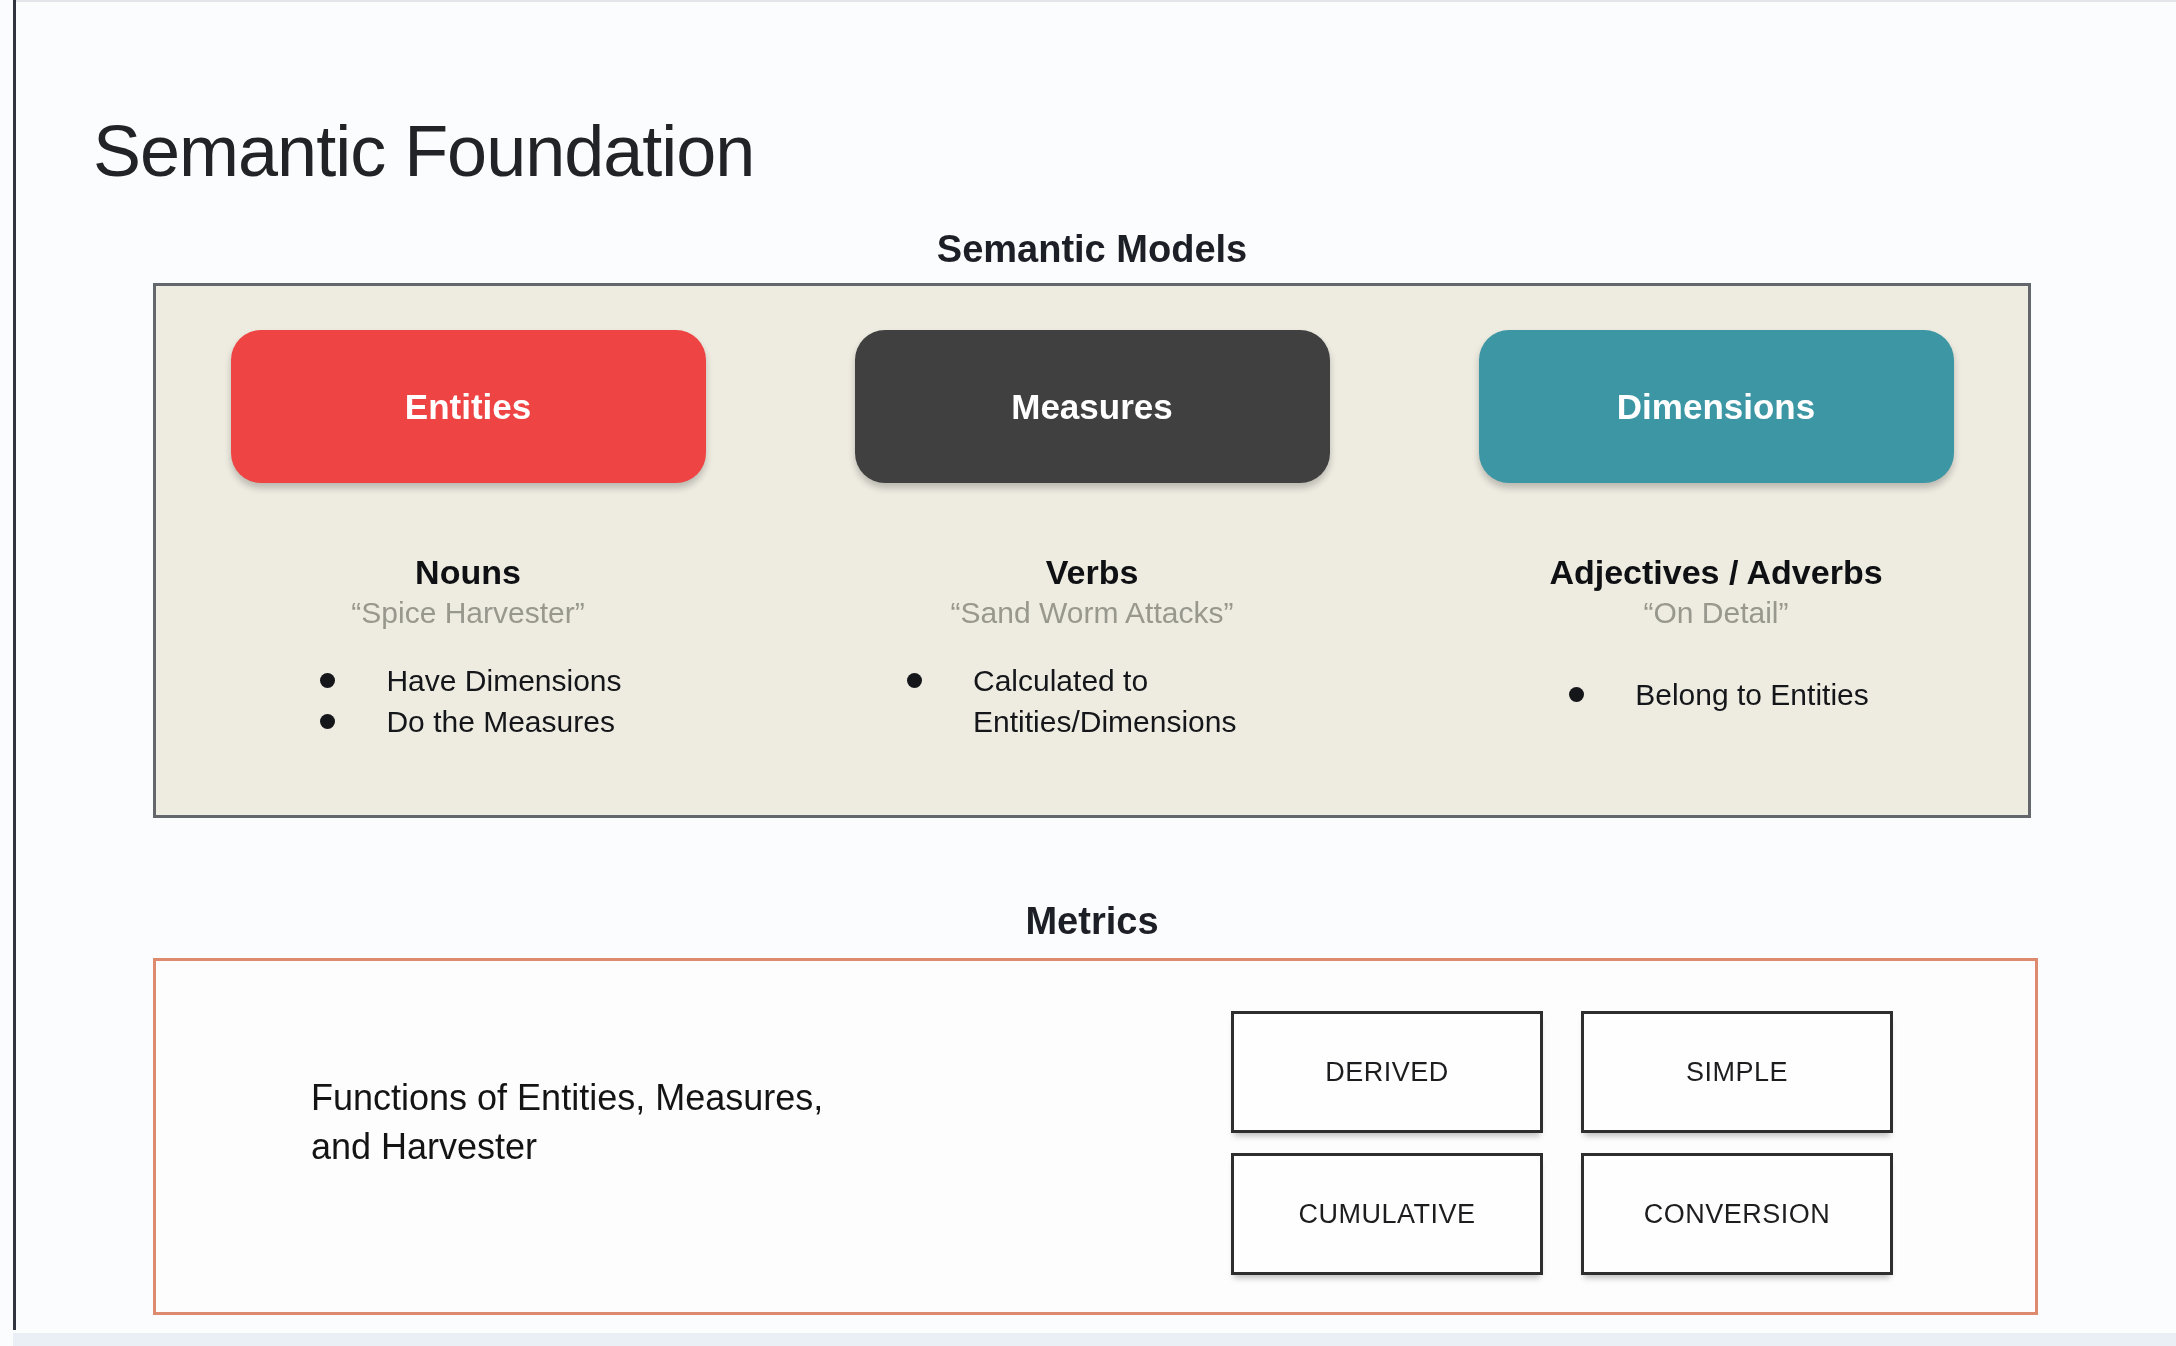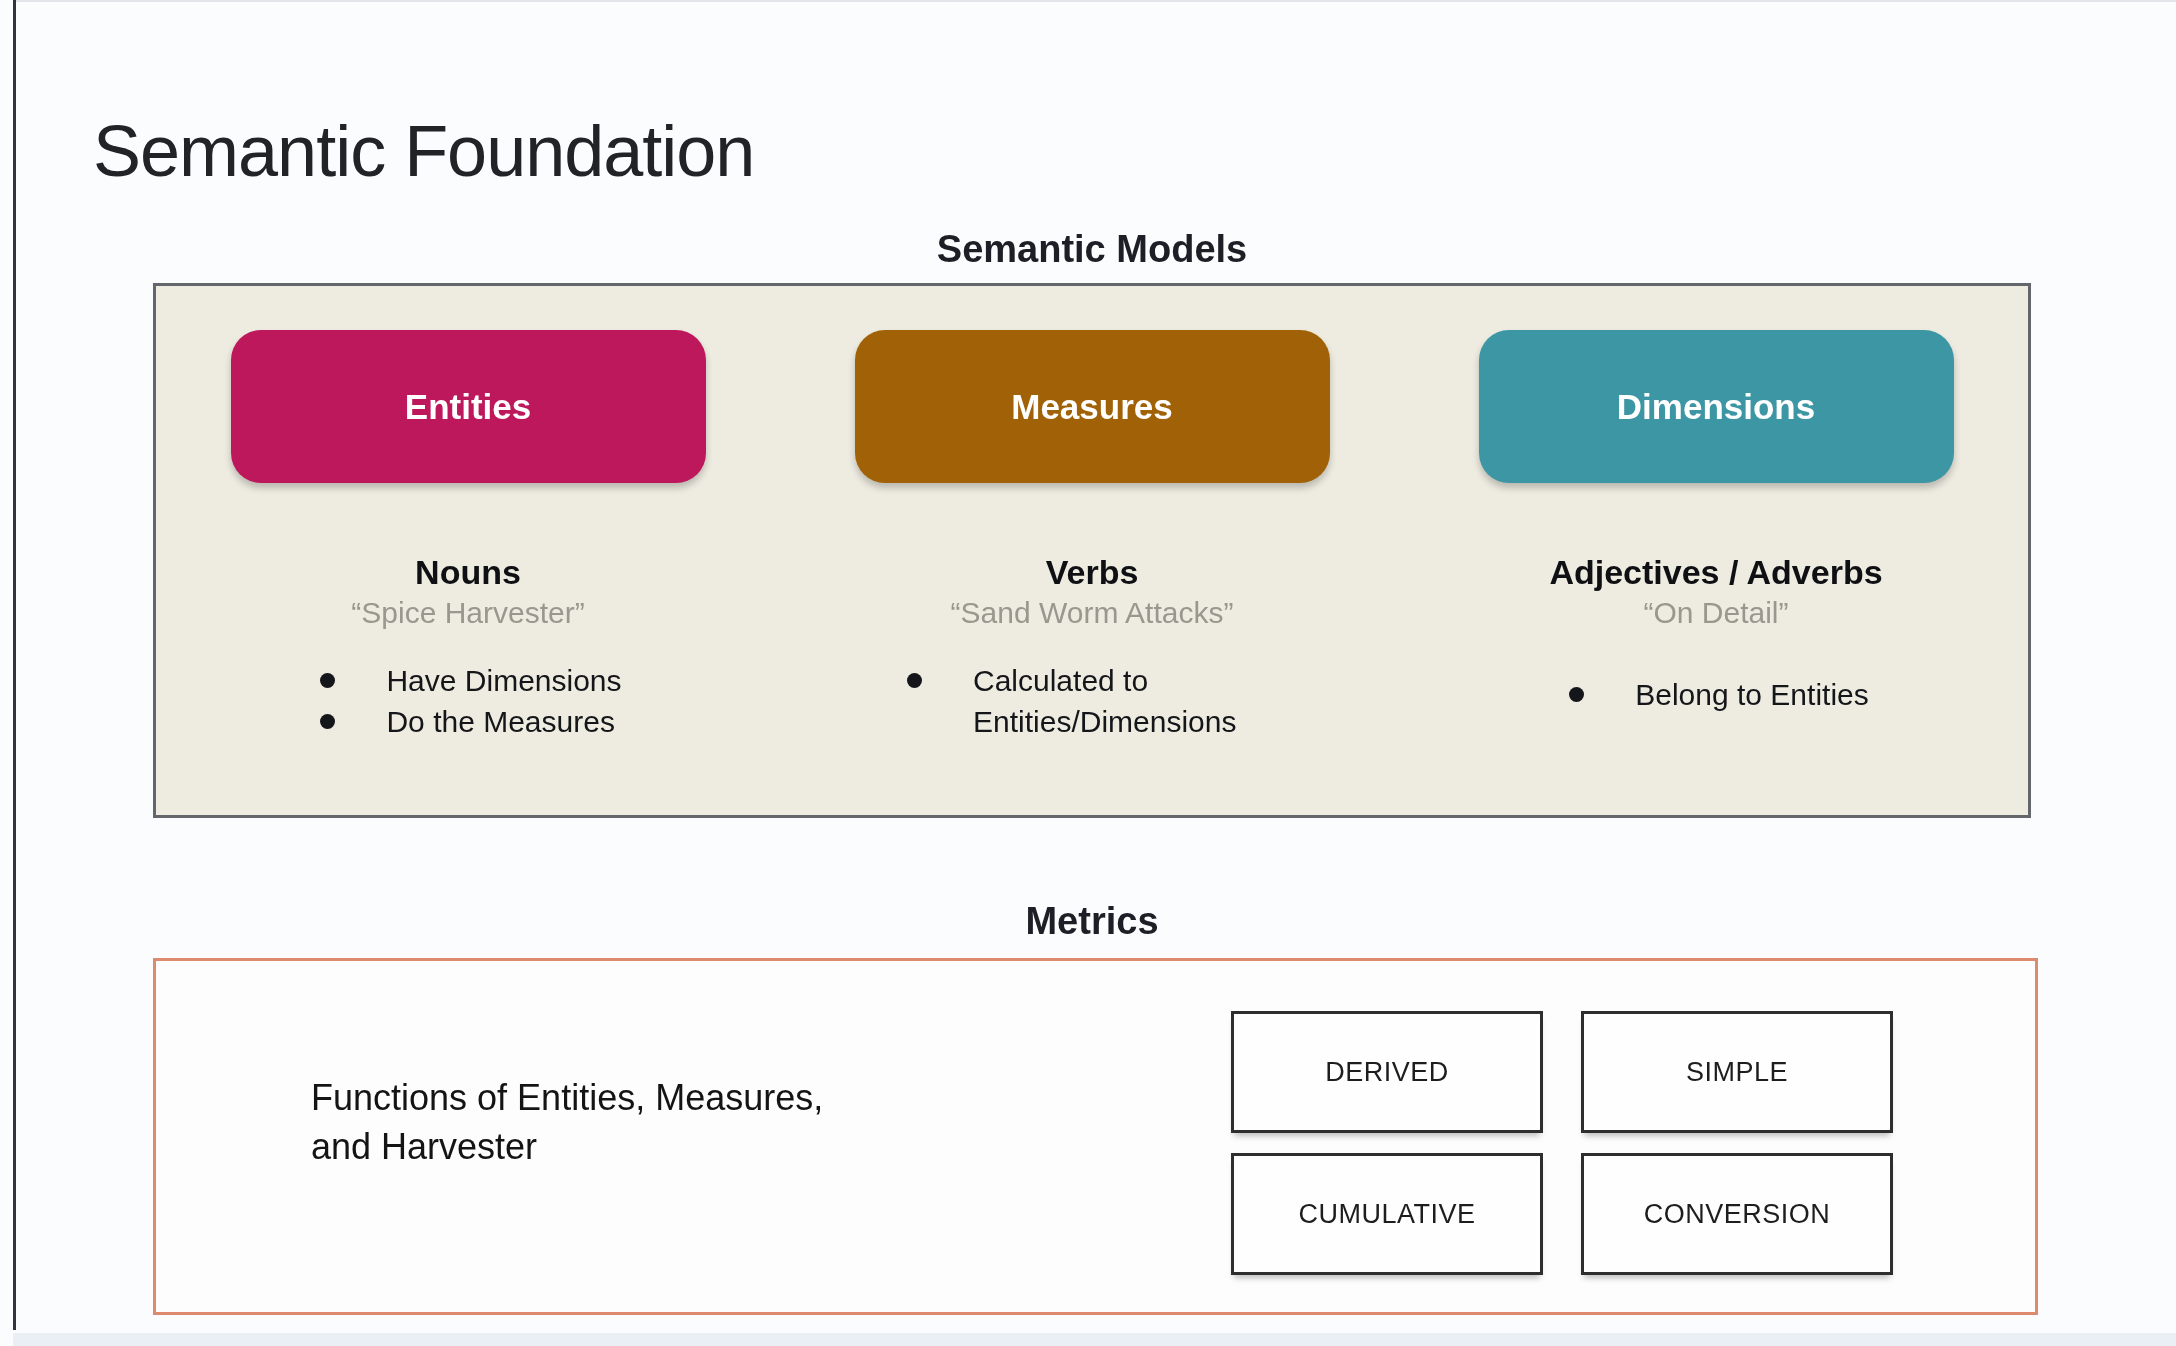--- a/index.html
+++ b/index.html
@@ -40,22 +40,22 @@
   }
   .card { flex:1 1 0; display:flex; flex-direction:column; align-items:center; }
   .pill {
     margin-top:44px;
     width:475px; height:153px;
     border-radius:30px;
     display:flex; align-items:center; justify-content:center;
     font-size:35px; font-weight:700; color:#ffffff;
     box-shadow:0 5px 7px rgba(0,0,0,0.22);
   }
-  .pill--entities   { background:#be185d; }
-  .pill--measures   { background:#a16207; }
+  .pill--entities   { background:#ef4444; }
+  .pill--measures   { background:#404040; }
   .pill--dimensions { background:#3c96a4; }
 
   .card-heading { margin-top:70px; font-size:34px; font-weight:700; color:#0f1013; }
   .card-quote   { margin-top:4px;  font-size:30px; font-weight:400; color:#98988f; }
 
   .card-bullets {
     margin:30px 0 0 0; padding:0; list-style:none;
     text-align:left; font-size:30px; color:#15161a; line-height:41px;
   }
   .card-bullets li { position:relative; padding-left:72px; }

